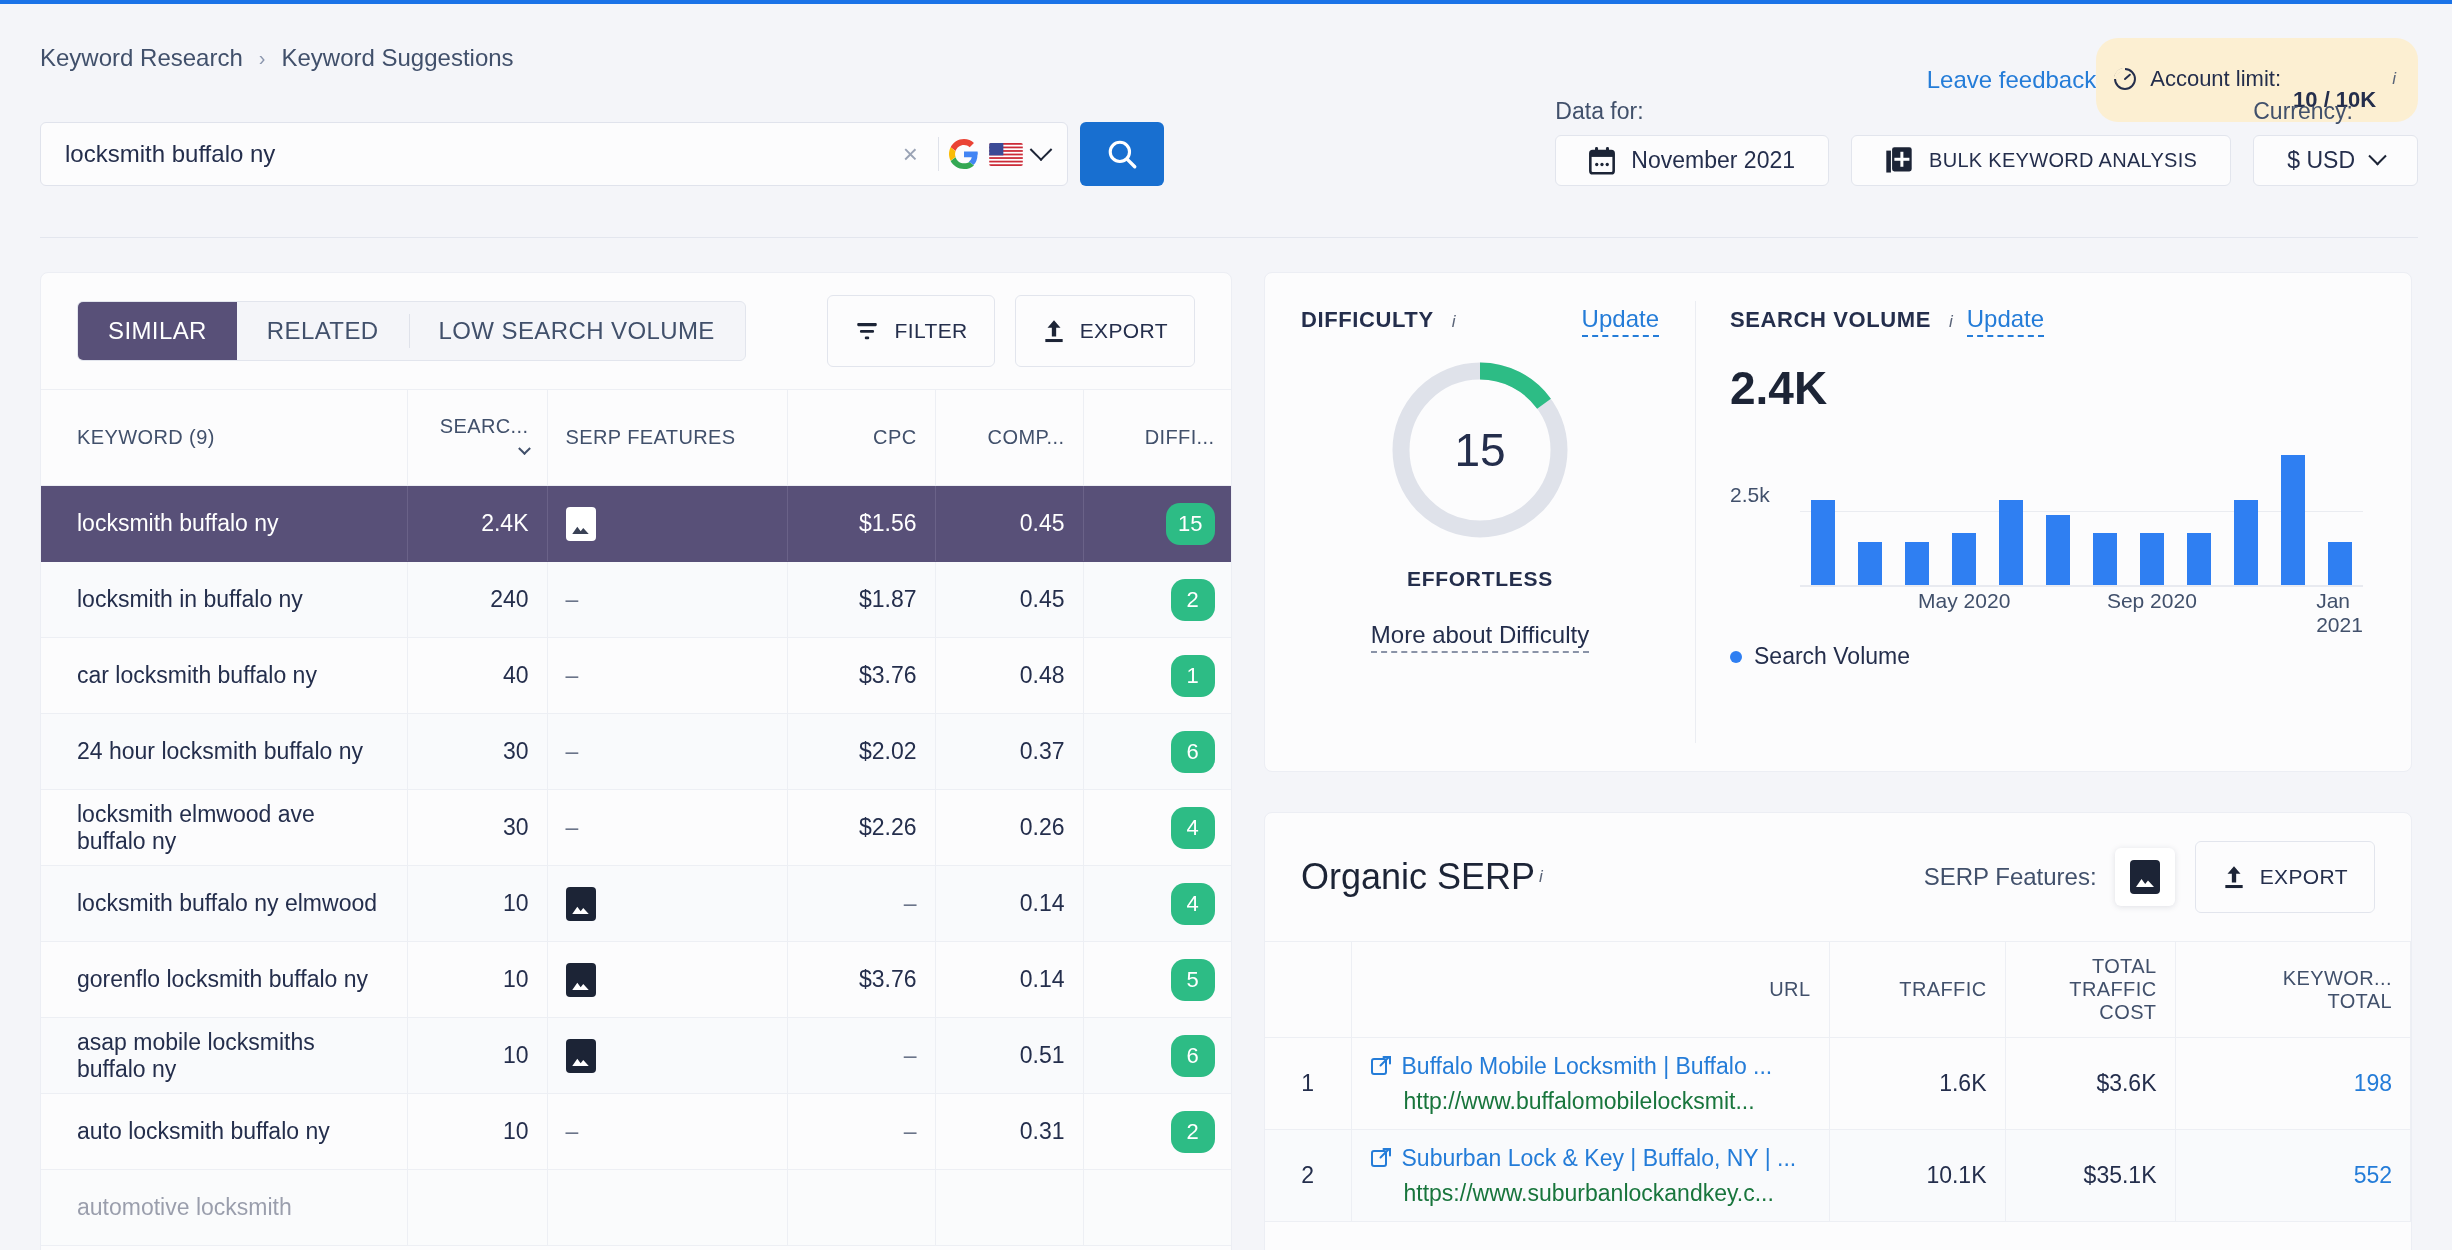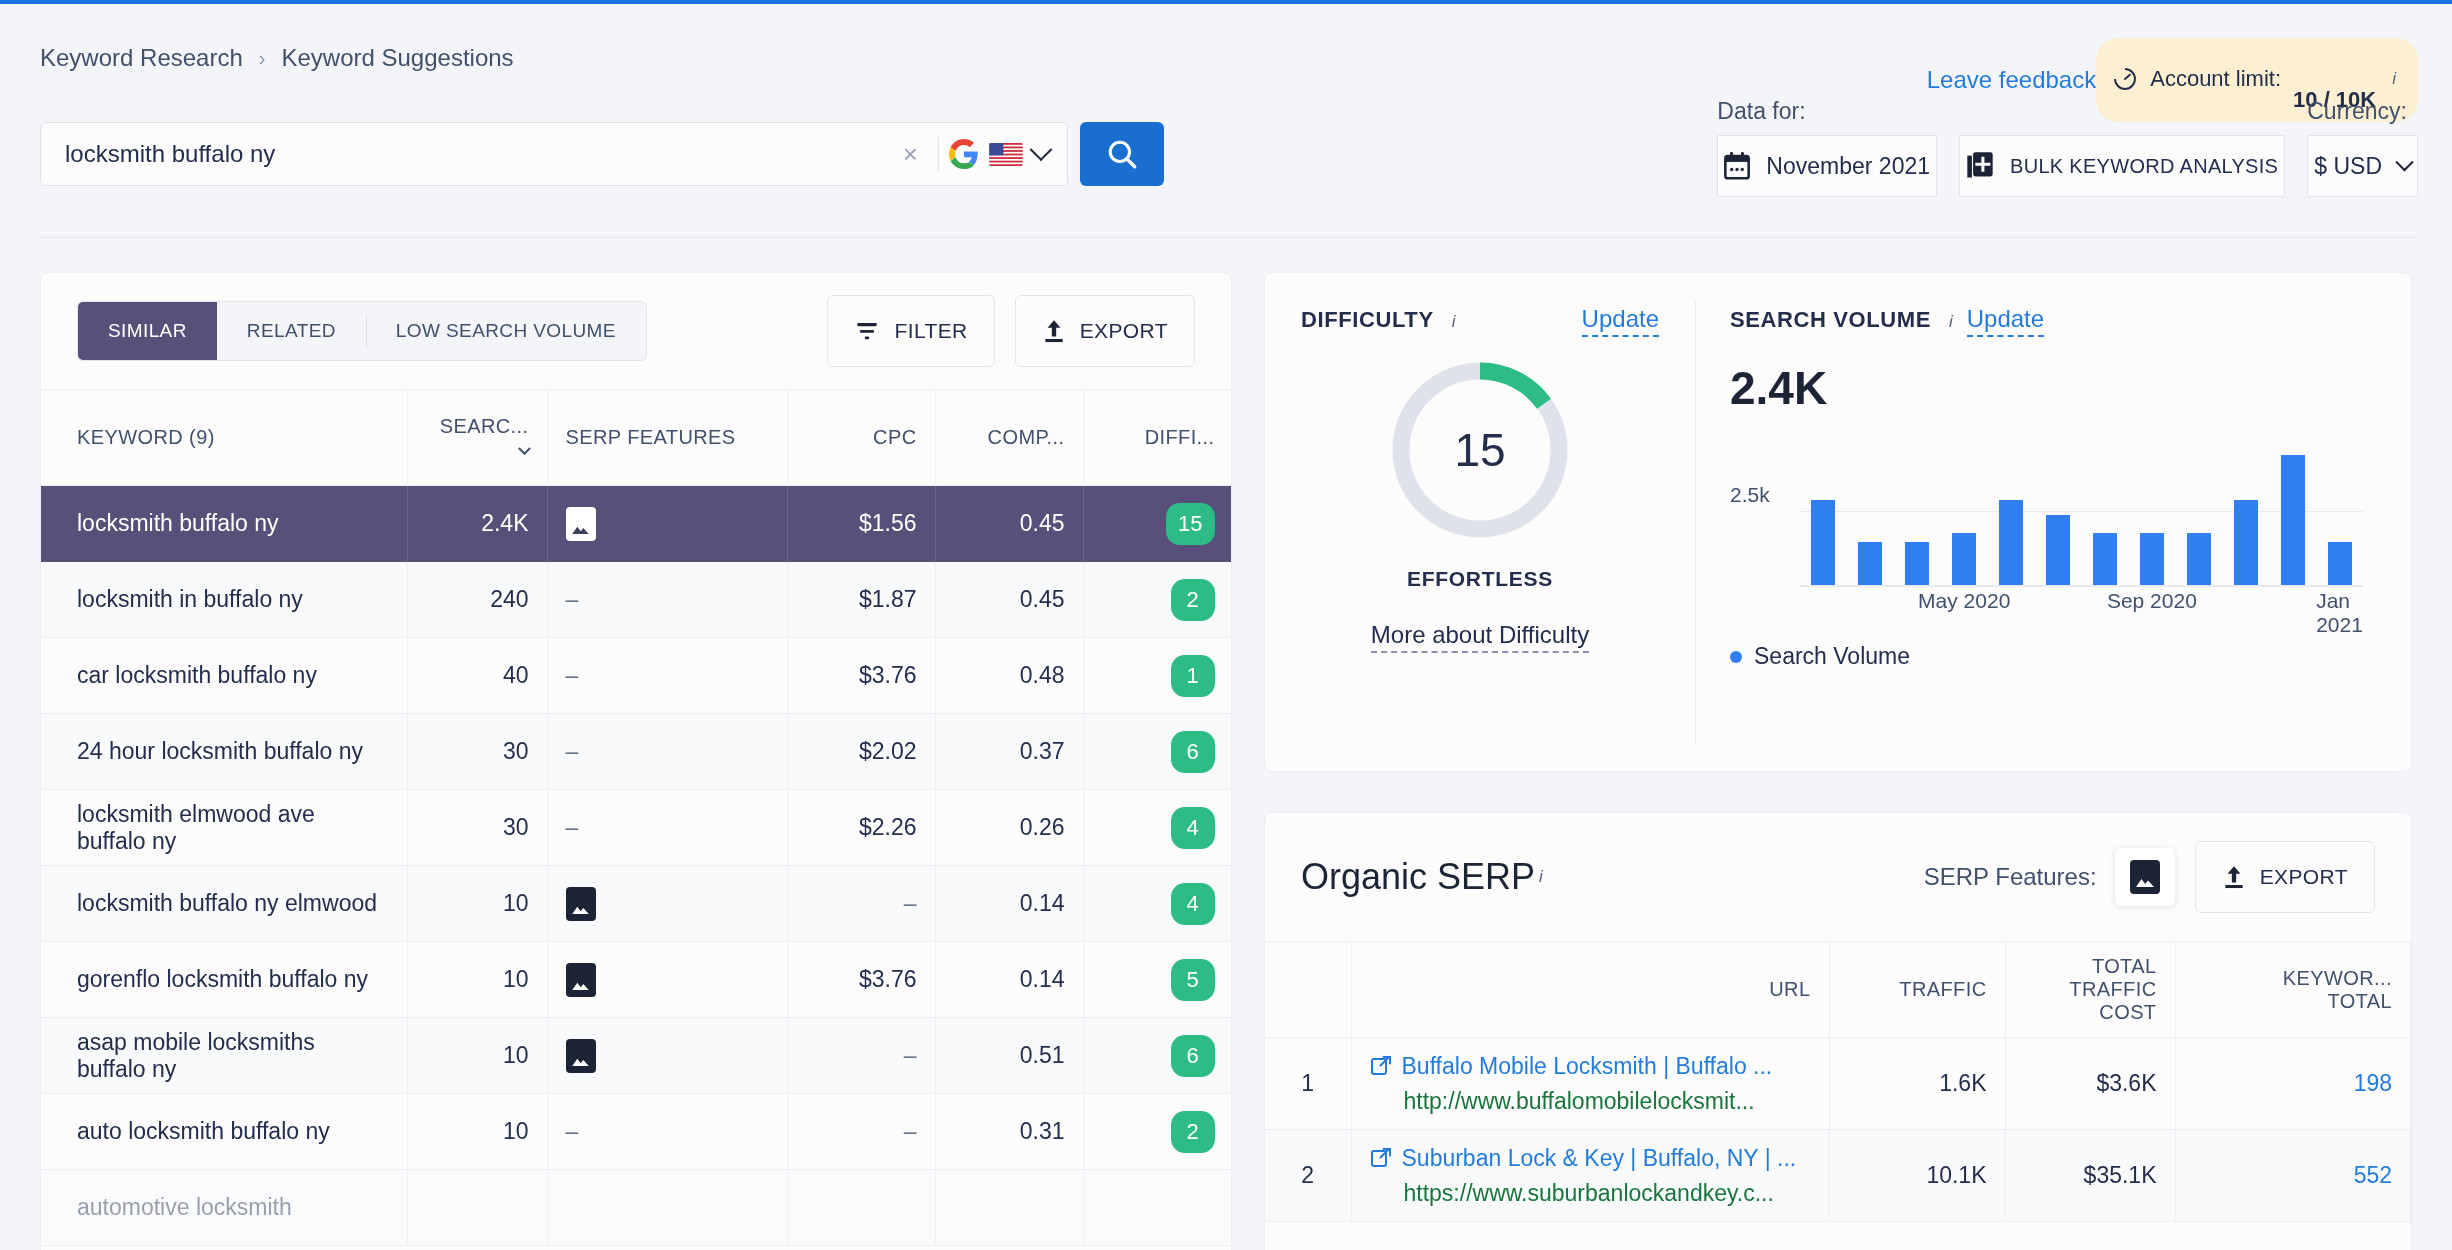--- a/index.html
+++ b/index.html
@@ -47,36 +47,36 @@
   .chev { width:16px; height:16px; border-right:2.5px solid #1c2436; border-bottom:2.5px solid #1c2436; transform:rotate(45deg) translate(-3px,-3px); }
   .gobtn {
     width:84px; height:64px; background:#186fd0; border-radius:6px;
     display:flex; align-items:center; justify-content:center; cursor:pointer;
   }
 
   .datacontrols { position:absolute; top:98px; right:34px; display:flex; align-items:flex-end; gap:22px; }
   .dc-group { display:flex; flex-direction:column; gap:10px; }
   .dc-label { font-size:23px; color:#41506b; }
   .dc-btn {
-    height:62px; background:#fcfcfd; border:1px solid #e2e5ed; border-radius:1px;
-    display:flex; align-items:center; gap:16px; padding:0 6px; cursor:pointer;
+    height:51px; background:#fcfcfd; border:1px solid #e2e5ed; border-radius:6px;
+    display:flex; align-items:center; gap:16px; padding:0 33px; cursor:pointer;
     font-size:23px; color:#242e4c; white-space:nowrap;
   }
   .dc-btn.caps { font-size:20px; letter-spacing:.3px;align-items:center; }
   .hr-sep { position:absolute; top:237px; left:40px; right:34px; height:1px; background:#e3e6ee; }
 
   
   .leftcard {
     position:absolute; top:272px; left:40px; width:1192px; height:1000px;
     background:#fcfcfd; border:1px solid #eceef4; border-radius:8px; overflow:hidden;
   }
   .lc-toolbar { height:116px; display:flex; align-items:center; padding:0 36px; }
   .segmented { display:flex; border:1px solid #e2e5ed; border-radius:6px; overflow:hidden; height:60px; background:#f4f5f9; }
   .seg {
-    display:flex; align-items:center; padding:0 30px; font-size:19px; letter-spacing:.4px;
+    display:flex; align-items:center; padding:0 30px; font-size:24px; letter-spacing:.4px;
     color:#41506b; cursor:pointer; position:relative;
   }
   .seg.active { background:#585078; color:#fff; }
   .seg.divided::before { content:""; position:absolute; left:0; top:12px; bottom:12px; width:1px; background:#dfe2ea; }
   .tb-spacer { flex:1; }
   .tbtn {
     height:72px; border:1px solid #e2e5ed; border-radius:6px; background:#fcfcfd;
     display:flex; align-items:center; gap:14px; padding:0 26px; cursor:pointer;
     font-size:21px; letter-spacing:.4px; color:#242e4c; margin-left:20px;
   }

